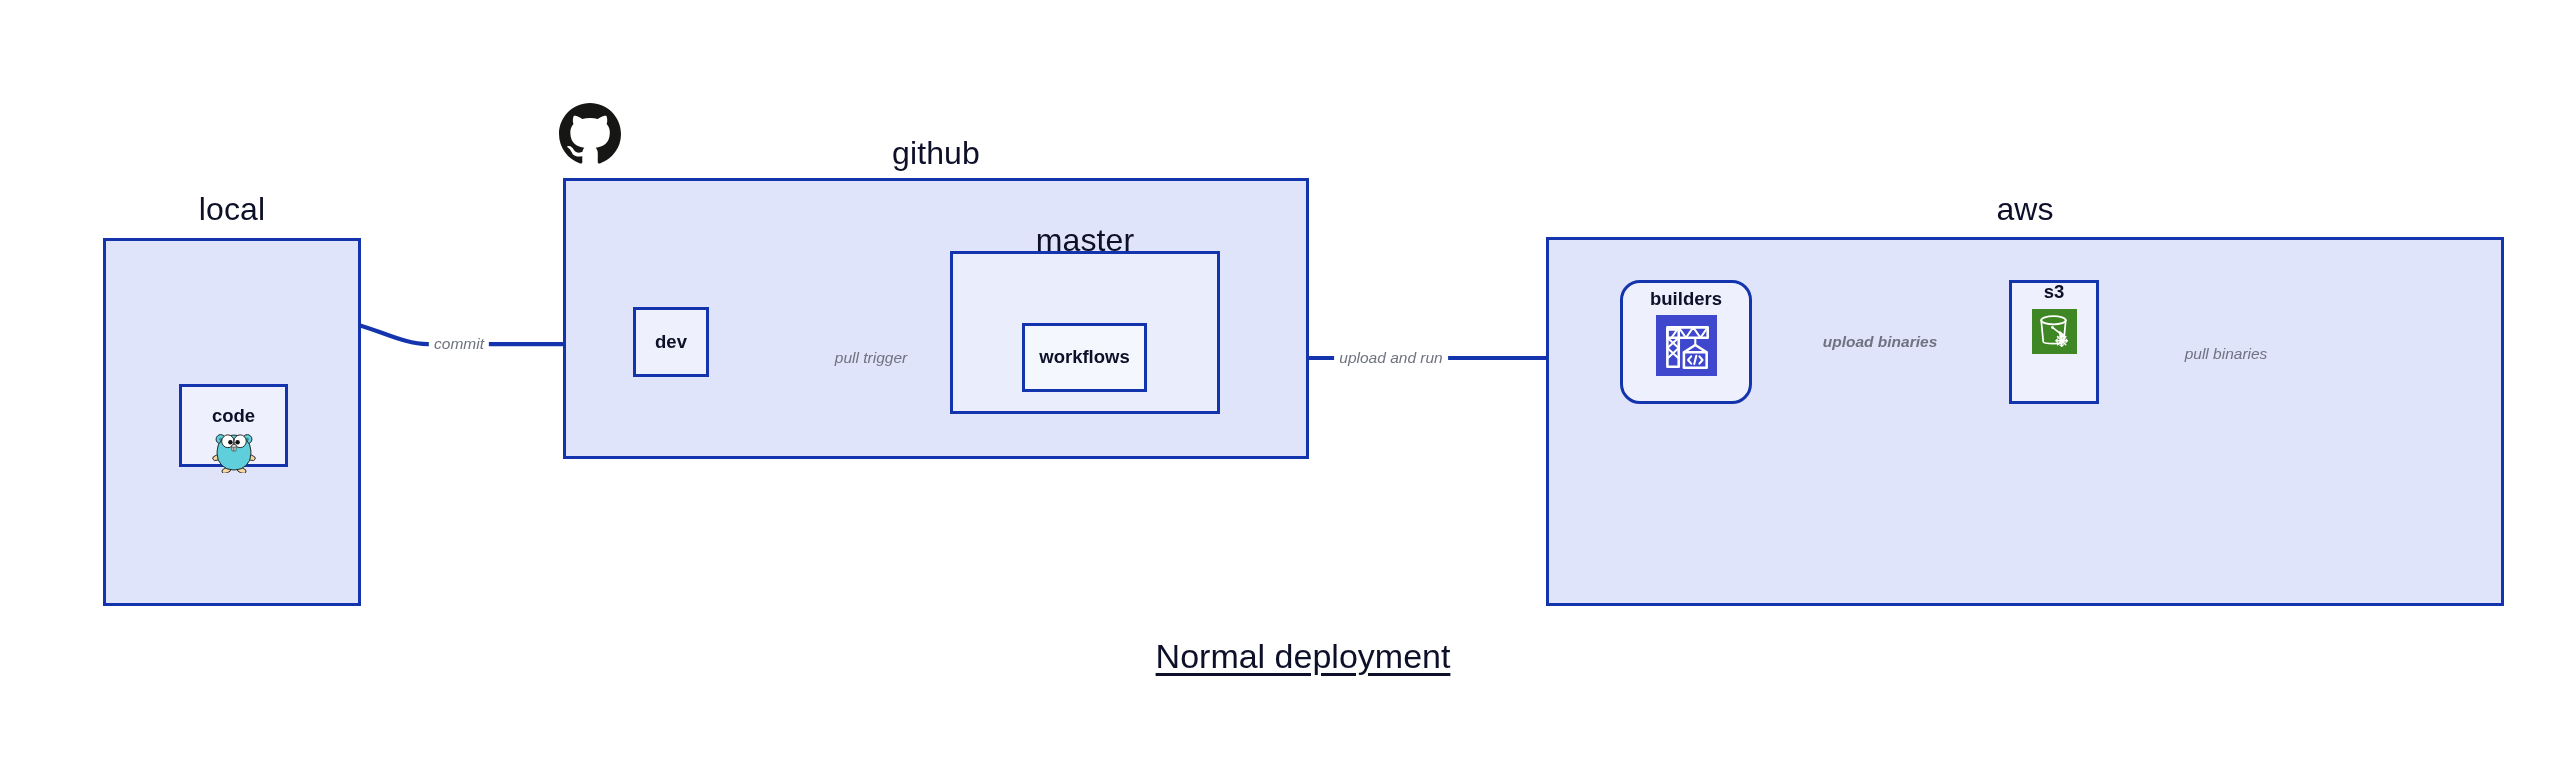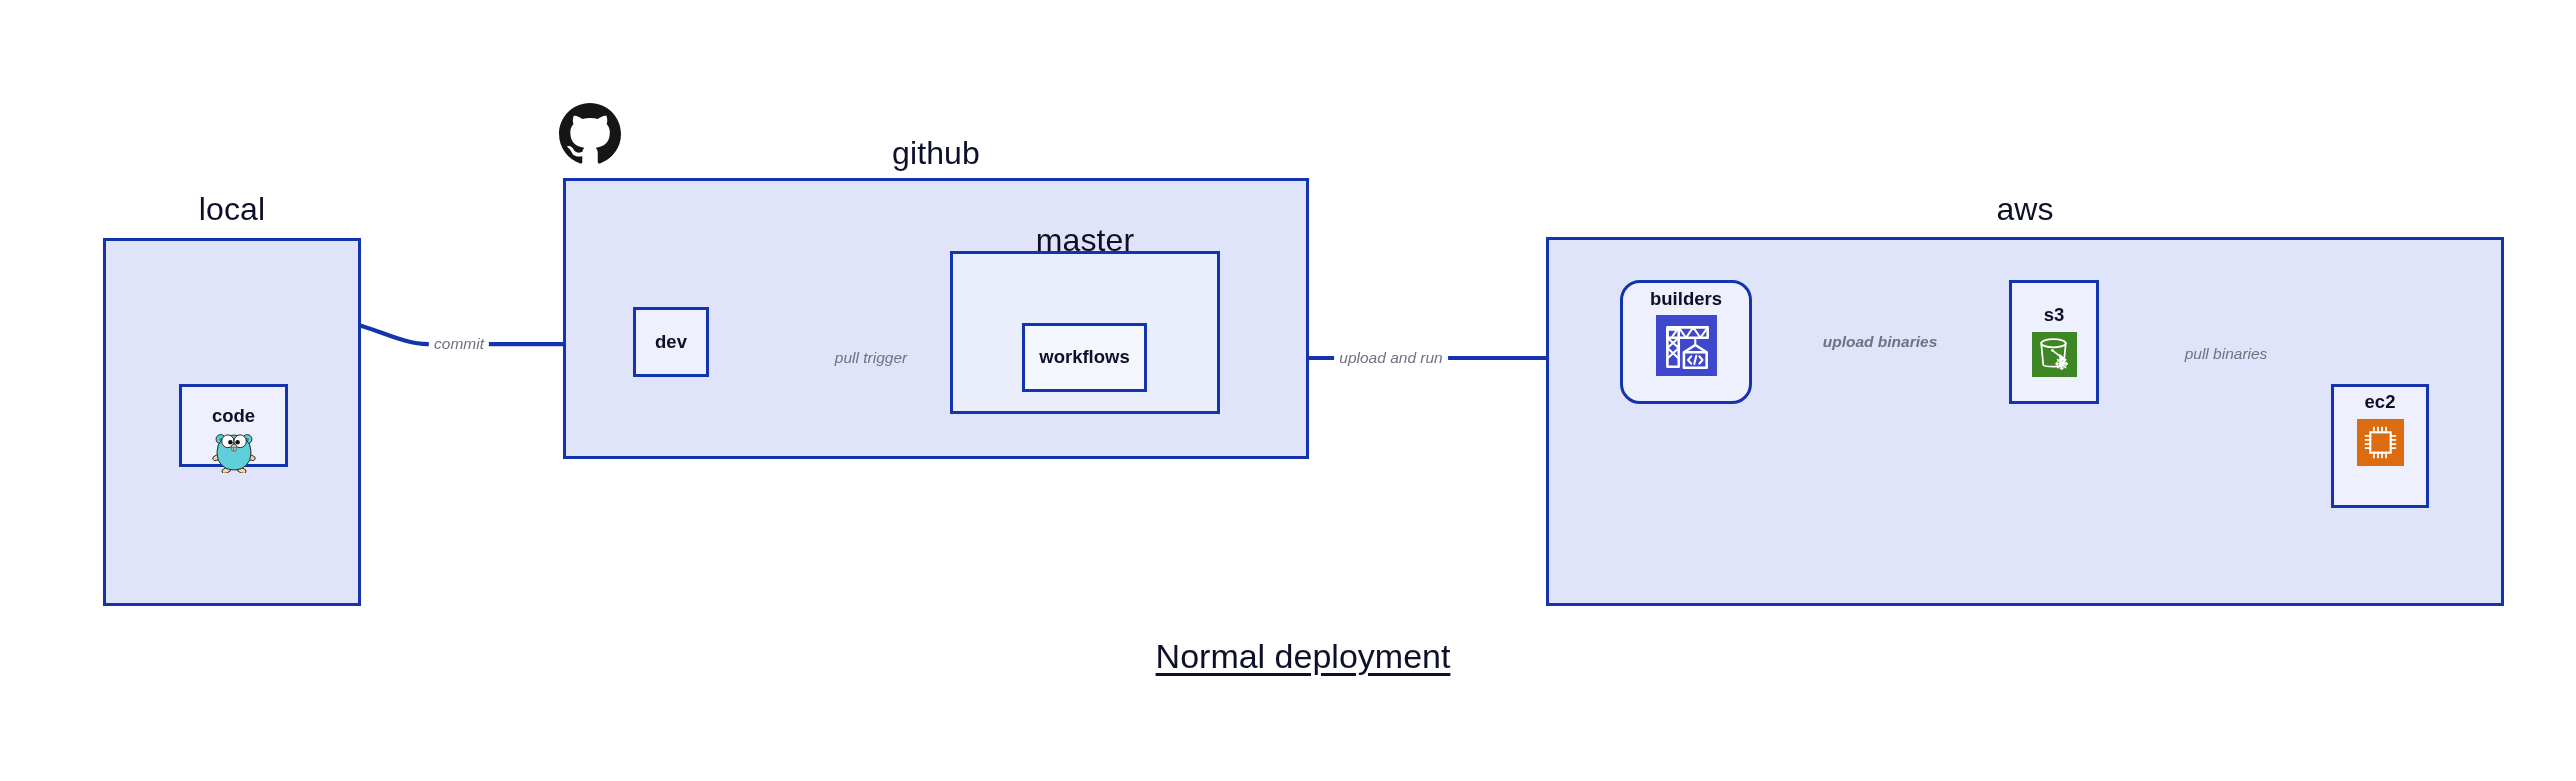--- a/index.html
+++ b/index.html
@@ -216,21 +216,21 @@
 
           <path d="M54 72 L76 58 L98 72"></path>
           <rect x="54" y="72" width="44" height="30"></rect>
 
           <path d="M68 80 L62 87 L68 94 M84 80 L90 87 L84 94 M78 79 L74 95" stroke-width="4" stroke-linecap="round"></path>
         </g>
       </svg>
     </span>
   </div>
 
-  <div class="node" style="left:2009px; top:280px; width:90px; height:124px; padding-top:23px;">
+  <div class="node" style="left:2009px; top:280px; width:90px; height:124px; padding-top:0;">
     <span class="node-label">s3</span>
     <span class="node-icon" style="margin-top:7.2px;">
       <svg width="45" height="45" viewBox="0 0 88 88" xmlns="http://www.w3.org/2000/svg">
         <rect x="0" y="0" width="88" height="88" fill="#3f8624"></rect>
         <g fill="none" stroke="#ffffff" stroke-width="3.4" stroke-linejoin="round" stroke-linecap="round">
 
           <ellipse cx="42" cy="22" rx="24" ry="8"></ellipse>
           <path d="M18 22 L22 64 C22 69 62 69 62 64 L66 22"></path>
 
           <path d="M40 36 L58 50"></path>
@@ -240,39 +240,20 @@
           <g transform="translate(58,62)">
             <path d="M0 -11 L0 11 M-11 0 L11 0 M-8 -8 L8 8 M8 -8 L-8 8" stroke-width="3"></path>
             <path d="M-3.5 -8 L0 -11 L3.5 -8 M-3.5 8 L0 11 L3.5 8" stroke-width="2.4"></path>
             <path d="M-8 -3.5 L-11 0 L-8 3.5 M8 -3.5 L11 0 L8 3.5" stroke-width="2.4"></path>
           </g>
         </g>
       </svg>
     </span>
   </div>
 
-  <div class="node" style="left:2331px; top:384px; width:98px; height:124px; padding-top:6.2px;">
-    <span class="node-label">ec2</span>
-    <span class="node-icon" style="margin-top:7.2px;">
-      <svg width="47" height="47" viewBox="0 0 92 92" xmlns="http://www.w3.org/2000/svg">
-        <rect x="0" y="0" width="92" height="92" fill="#dd6b10"></rect>
-        <g stroke="#ffffff" stroke-width="4" fill="none" stroke-linecap="square">
-          <rect x="26" y="26" width="40" height="40"></rect>
-
-          <path d="M33 26 L33 17 M41 26 L41 17 M49 26 L49 17 M57 26 L57 17" stroke-width="3.4"></path>
-
-          <path d="M33 66 L33 75 M41 66 L41 75 M49 66 L49 75 M57 66 L57 75" stroke-width="3.4"></path>
-
-          <path d="M26 33 L17 33 M26 41 L17 41 M26 49 L17 49 M26 57 L17 57" stroke-width="3.4"></path>
-
-          <path d="M66 33 L75 33 M66 41 L75 41 M66 49 L75 49 M66 57 L75 57" stroke-width="3.4"></path>
-        </g>
-      </svg>
-    </span>
-  </div>
 
   <span class="edge-label" style="left:459px; top:344px; background:#ffffff; padding:0 5.2px;">commit</span>
 
   <span class="edge-label" style="left:871px; top:358px; background:#dfe4fa; padding:0 5.2px;">pull trigger</span>
 
   <span class="edge-label" style="left:1391px; top:358px; background:#ffffff; padding:0 5.2px;">upload and run</span>
 
   <span class="edge-label" style="left:1880px; top:342px; background:#dfe4fa; padding:0 5.2px;font-weight:bold;">upload binaries</span>
 
   <span class="edge-label" style="left:2226px; top:354px; background:#dfe4fa; padding:0 5.2px;">pull binaries</span>

